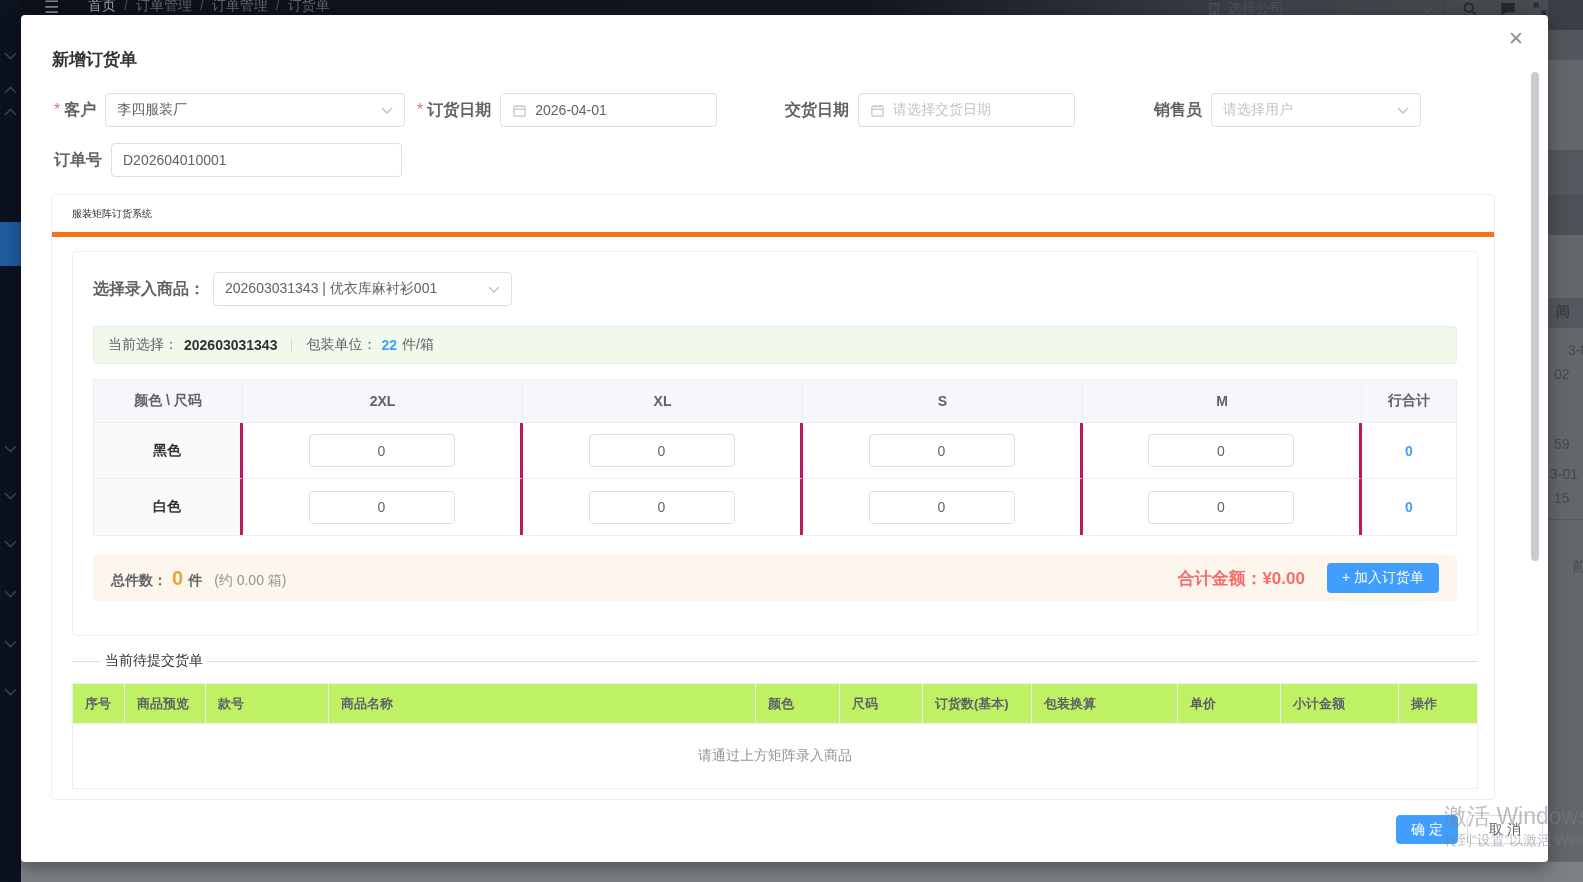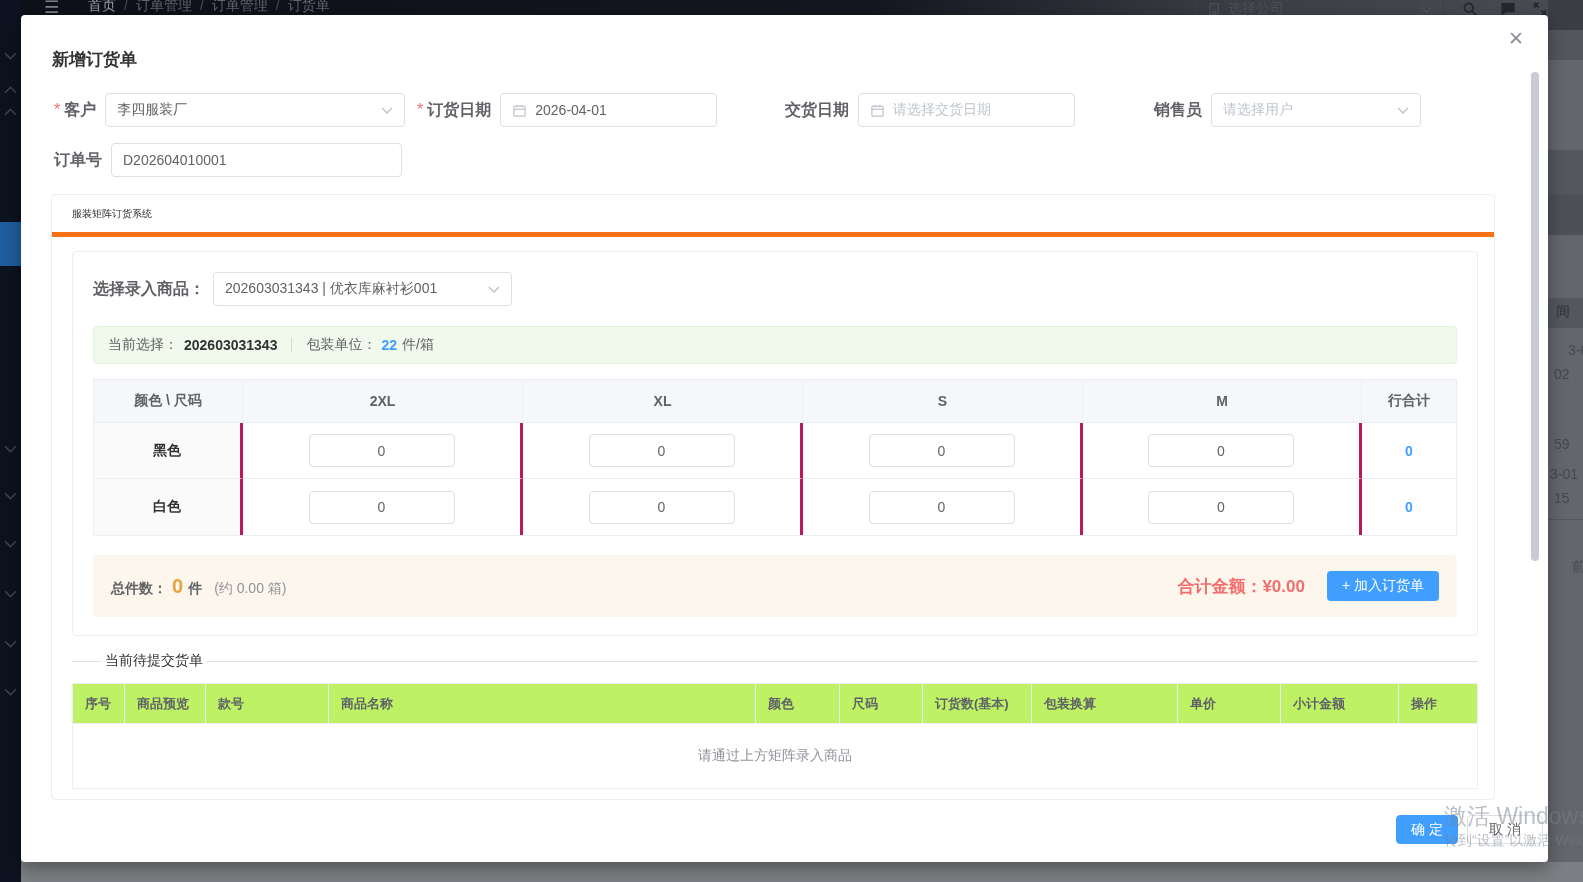--- a/index.html
+++ b/index.html
@@ -69,21 +69,21 @@
   .mx-h { height:43px; background:#f5f7fa; display:flex; align-items:center; justify-content:center;
     font-size:14px; font-weight:700; color:#606266; border-right:1px solid #ebeef5; border-bottom:1px solid #ebeef5; }
   .mx-c { height:56px; display:flex; align-items:center; justify-content:center; border-right:3px solid #be185d; border-bottom:1px solid #ebeef5; background:#fff; }
   .mx .lastcol { border-right:0; }
   .mx .lastrow { border-bottom:0; }
   .mx .rowlab { background:#fafafa; font-size:14px; font-weight:700; color:#303133; }
   .mx input { width:146px; height:33px; border:1px solid #dcdfe6; border-radius:4px; text-align:center;
     font:inherit; font-size:14px; color:#606266; outline:0; }
   .mx-total { font-size:14px; font-weight:700; color:#409eff; }
 
-  .orange-bar { height:62px; background:#fdf6ec; border-radius:4px; display:flex; align-items:center; padding:0 18px; }
+  .orange-bar { height:46px; background:#fdf6ec; border-radius:4px; display:flex; align-items:center; padding:0 18px; }
   .ob-left { font-size:14px; font-weight:700; color:#606266; display:flex; align-items:baseline; }
   .ob-zero { color:#e6a23c; font-size:20px; font-weight:700; margin:0 5px; }
   .ob-boxes { color:#909399; font-weight:400; margin-left:12px; }
   .ob-right { margin-left:auto; display:flex; align-items:center; }
   .ob-amount { color:#f56c6c; font-size:17px; font-weight:700; margin-right:22px; }
   .add-btn { height:30px; padding:0 15px; background:#409eff; color:#fff; border:0; border-radius:4px;
     font:inherit; font-size:14px; cursor:pointer; }
 
   .divider { position:absolute; left:20px; top:457px; width:1406px; display:flex; align-items:center; }
   .dv-line { height:1px; background:#dcdfe6; }

